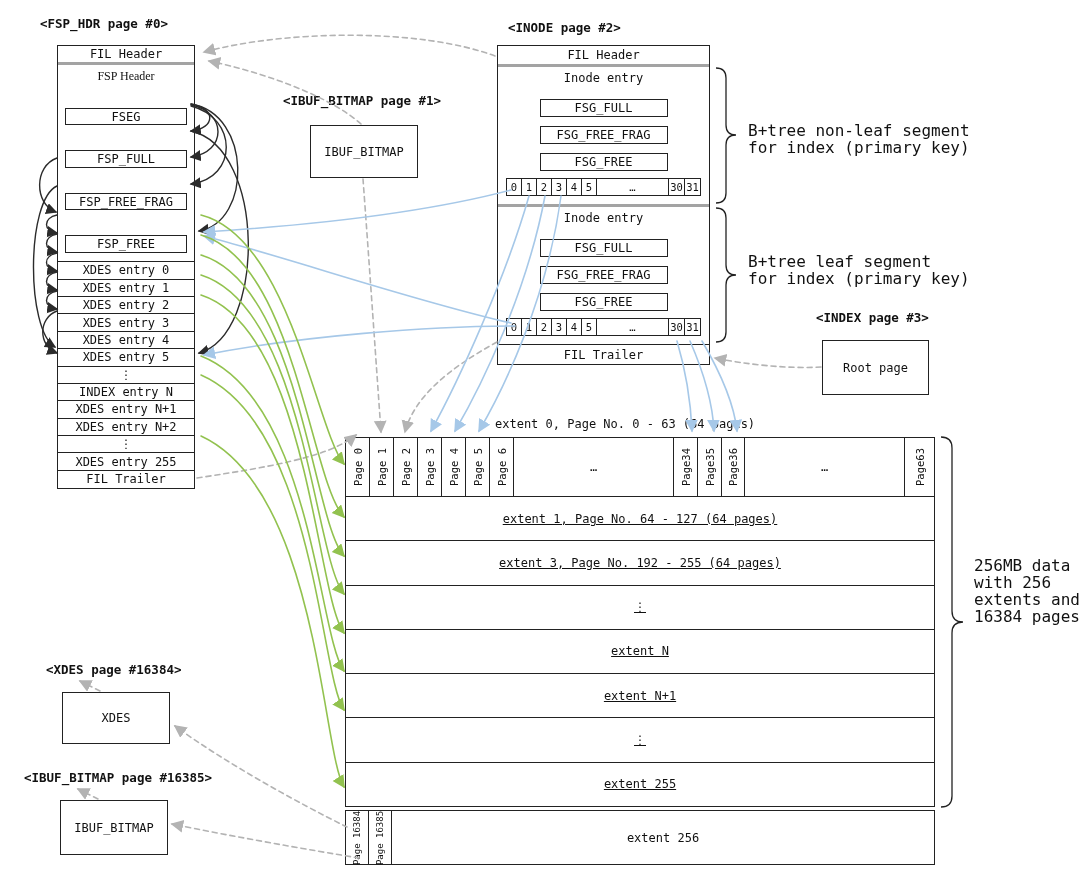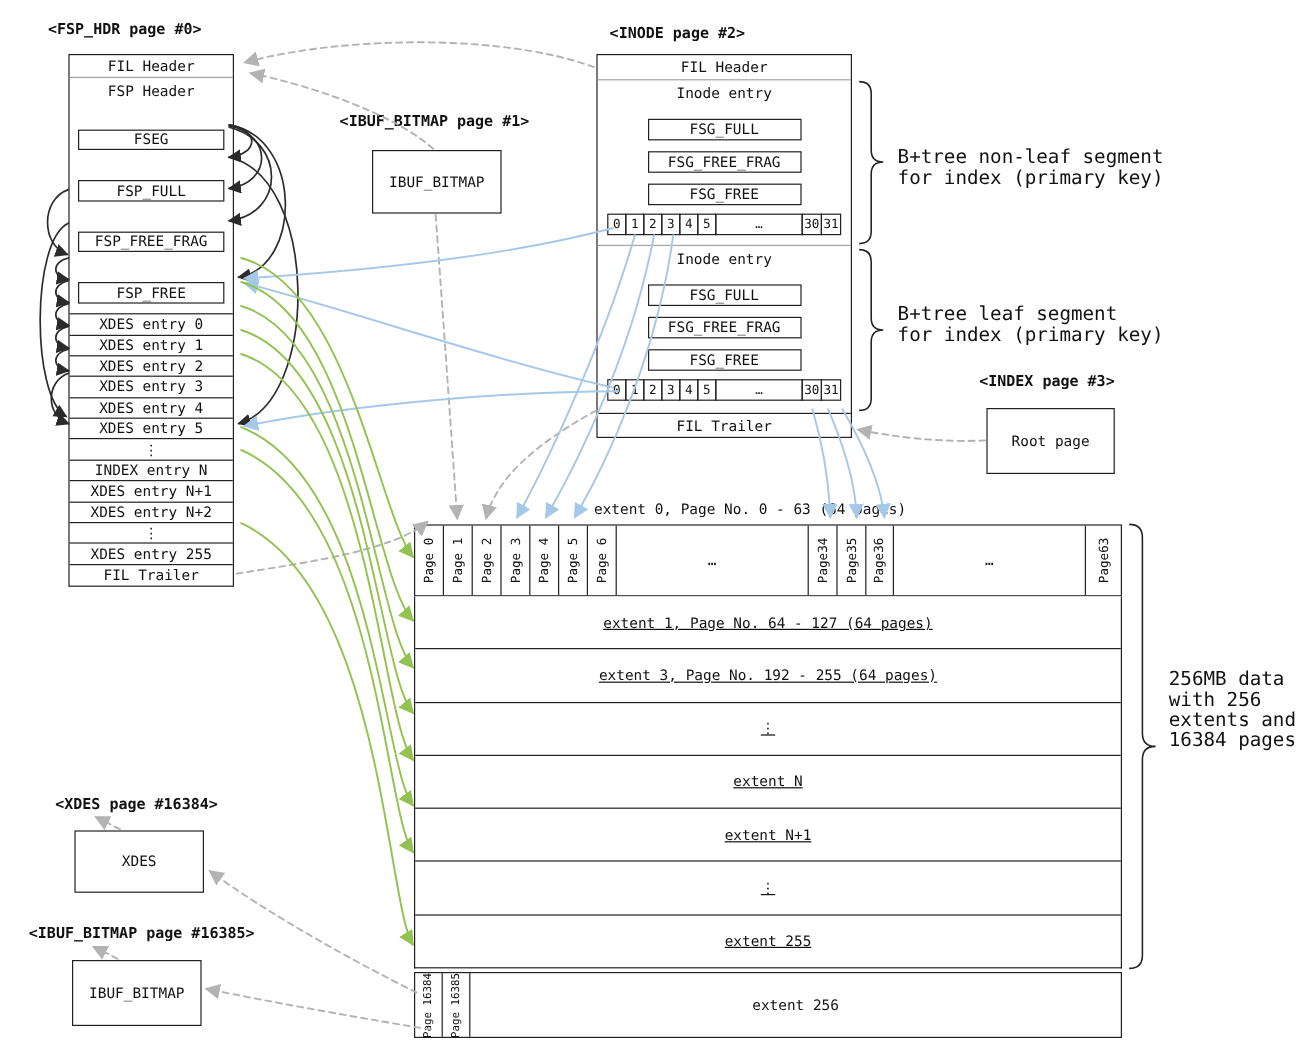--- a/index.html
+++ b/index.html
@@ -4,26 +4,26 @@
 <style>
   * { margin:0; padding:0; box-sizing:border-box; }
   html,body { width:1080px; height:882px; }
   body { position:relative; background:#ffffff; color:#111;
          font-family:"DejaVu Sans Mono","Liberation Mono",monospace; overflow:hidden; }
   .abs { position:absolute; }
   .title { font-weight:bold; font-size:12.5px; white-space:nowrap; letter-spacing:0;text-align:center; }
   .box { border:1.6px solid #222; background:#fff; }
   .cc { display:flex; align-items:center; justify-content:center; }
   .fs12 { font-size:12px; }
-  .bb { border-bottom:1px solid #a3a3a3; }
+  .bb { border-bottom:3px solid #a3a3a3; }
   .bt { border-top:1px solid #222; }
   
   .fsp { display:flex; flex-direction:column; }
   .fsp .hdr { height:22px; }
-  .fsp .fsph { height:26px; }
+  .fsp .fsph { height:26px;font-family:Liberation Serif, serif; }
   .fsp .inset { height:20px; margin:20px 7px 5px; border:1.3px solid #222; }
   .xrow { height:20px; border-top:1px solid #222; display:flex; align-items:center; justify-content:center; font-size:12px; }
   .fsp .trail { height:21px; margin-top:auto; }
   
   .inode { display:flex; flex-direction:column; }
   .inode .hdr { height:21px; }
   .ientry .elabel { height:22px; }
   .ientry .inset { width:128px; height:18px; margin:0 auto; border:1.2px solid #222; }
   .cellrow { display:flex; height:18px; margin:7px 8px 8px; }
   .icell { border:1px solid #222; margin-left:-1px; display:flex; align-items:center; justify-content:center; font-size:10.5px; }

